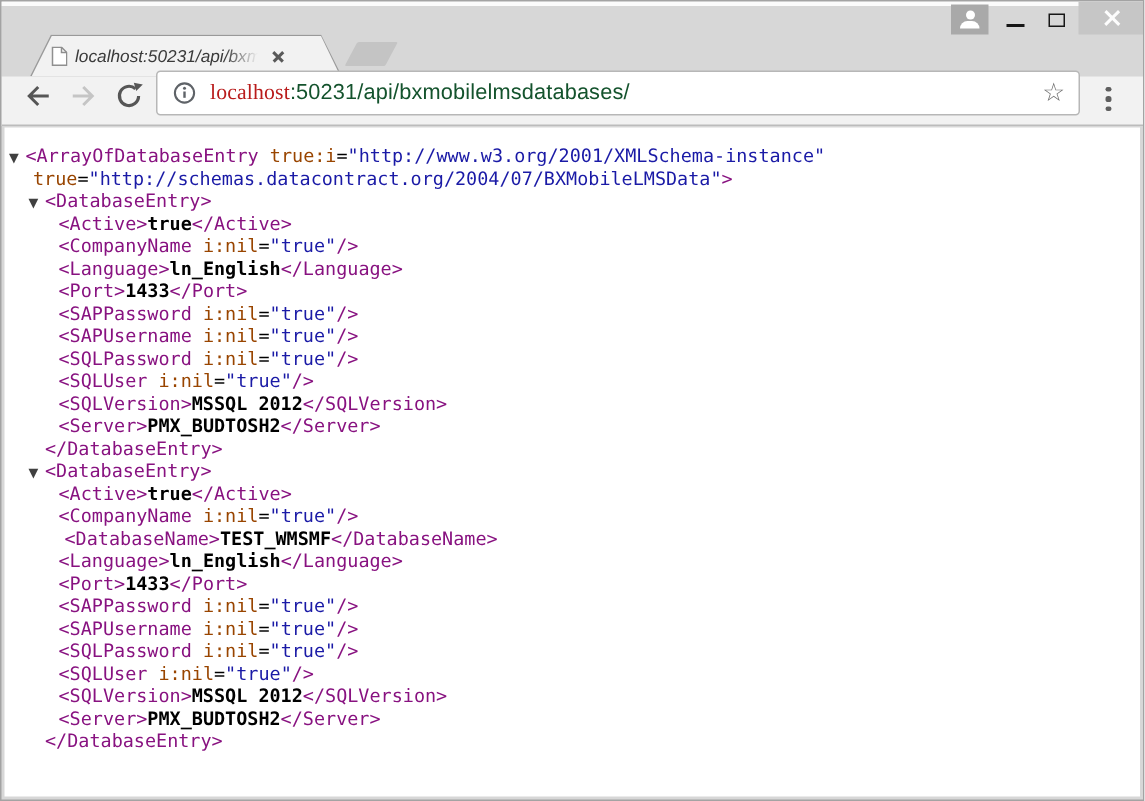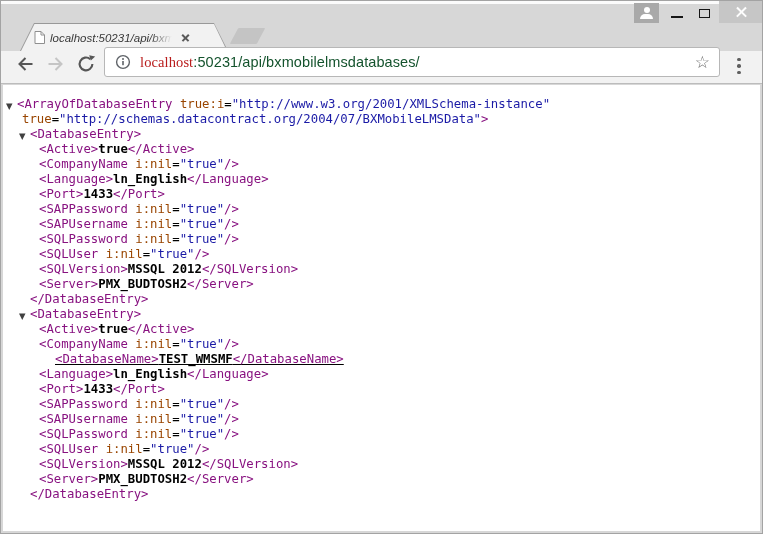--- a/index.html
+++ b/index.html
@@ -153,21 +153,21 @@
       <div class="xline" style="padding-left: 36px;"><span class="sg-tag">&lt;SAPPassword</span><span class="sg-plain"> </span><span class="sg-attr">i:nil</span><span class="sg-plain">=</span><span class="sg-val">"true"</span><span class="sg-tag">/&gt;</span></div>
       <div class="xline" style="padding-left: 36px;"><span class="sg-tag">&lt;SAPUsername</span><span class="sg-plain"> </span><span class="sg-attr">i:nil</span><span class="sg-plain">=</span><span class="sg-val">"true"</span><span class="sg-tag">/&gt;</span></div>
       <div class="xline" style="padding-left: 36px;"><span class="sg-tag">&lt;SQLPassword</span><span class="sg-plain"> </span><span class="sg-attr">i:nil</span><span class="sg-plain">=</span><span class="sg-val">"true"</span><span class="sg-tag">/&gt;</span></div>
       <div class="xline" style="padding-left: 36px;"><span class="sg-tag">&lt;SQLUser</span><span class="sg-plain"> </span><span class="sg-attr">i:nil</span><span class="sg-plain">=</span><span class="sg-val">"true"</span><span class="sg-tag">/&gt;</span></div>
       <div class="xline" style="padding-left: 36px;"><span class="sg-tag">&lt;SQLVersion&gt;</span><span class="sg-text">MSSQL 2012</span><span class="sg-tag">&lt;/SQLVersion&gt;</span></div>
       <div class="xline" style="padding-left: 36px;"><span class="sg-tag">&lt;Server&gt;</span><span class="sg-text">PMX_BUDTOSH2</span><span class="sg-tag">&lt;/Server&gt;</span></div>
       <div class="xline" style="padding-left: 27px;"><span class="sg-tag">&lt;/DatabaseEntry&gt;</span></div>
       <div class="xline" style="padding-left: 27px;"><span class="arrow" style="left: 16px;">▼</span><span class="sg-tag">&lt;DatabaseEntry&gt;</span></div>
       <div class="xline" style="padding-left: 36px;"><span class="sg-tag">&lt;Active&gt;</span><span class="sg-text">true</span><span class="sg-tag">&lt;/Active&gt;</span></div>
       <div class="xline" style="padding-left: 36px;"><span class="sg-tag">&lt;CompanyName</span><span class="sg-plain"> </span><span class="sg-attr">i:nil</span><span class="sg-plain">=</span><span class="sg-val">"true"</span><span class="sg-tag">/&gt;</span></div>
-      <div class="xline" style="padding-left: 52px; text-decoration: underline;"><span class="sg-tag">&lt;DatabaseName&gt;</span><span class="sg-text">TEST_WMSMF</span><span class="sg-tag">&lt;/DatabaseName&gt;</span></div>
+      <div class="xline" style="padding-left: 40px;"><span class="sg-tag">&lt;DatabaseName&gt;</span><span class="sg-text">TEST_WMSMF</span><span class="sg-tag">&lt;/DatabaseName&gt;</span></div>
       <div class="xline" style="padding-left: 36px;"><span class="sg-tag">&lt;Language&gt;</span><span class="sg-text">ln_English</span><span class="sg-tag">&lt;/Language&gt;</span></div>
       <div class="xline" style="padding-left: 36px;"><span class="sg-tag">&lt;Port&gt;</span><span class="sg-text">1433</span><span class="sg-tag">&lt;/Port&gt;</span></div>
       <div class="xline" style="padding-left: 36px;"><span class="sg-tag">&lt;SAPPassword</span><span class="sg-plain"> </span><span class="sg-attr">i:nil</span><span class="sg-plain">=</span><span class="sg-val">"true"</span><span class="sg-tag">/&gt;</span></div>
       <div class="xline" style="padding-left: 36px;"><span class="sg-tag">&lt;SAPUsername</span><span class="sg-plain"> </span><span class="sg-attr">i:nil</span><span class="sg-plain">=</span><span class="sg-val">"true"</span><span class="sg-tag">/&gt;</span></div>
       <div class="xline" style="padding-left: 36px;"><span class="sg-tag">&lt;SQLPassword</span><span class="sg-plain"> </span><span class="sg-attr">i:nil</span><span class="sg-plain">=</span><span class="sg-val">"true"</span><span class="sg-tag">/&gt;</span></div>
       <div class="xline" style="padding-left: 36px;"><span class="sg-tag">&lt;SQLUser</span><span class="sg-plain"> </span><span class="sg-attr">i:nil</span><span class="sg-plain">=</span><span class="sg-val">"true"</span><span class="sg-tag">/&gt;</span></div>
       <div class="xline" style="padding-left: 36px;"><span class="sg-tag">&lt;SQLVersion&gt;</span><span class="sg-text">MSSQL 2012</span><span class="sg-tag">&lt;/SQLVersion&gt;</span></div>
       <div class="xline" style="padding-left: 36px;"><span class="sg-tag">&lt;Server&gt;</span><span class="sg-text">PMX_BUDTOSH2</span><span class="sg-tag">&lt;/Server&gt;</span></div>
       <div class="xline" style="padding-left: 27px;"><span class="sg-tag">&lt;/DatabaseEntry&gt;</span></div>
     </div>

